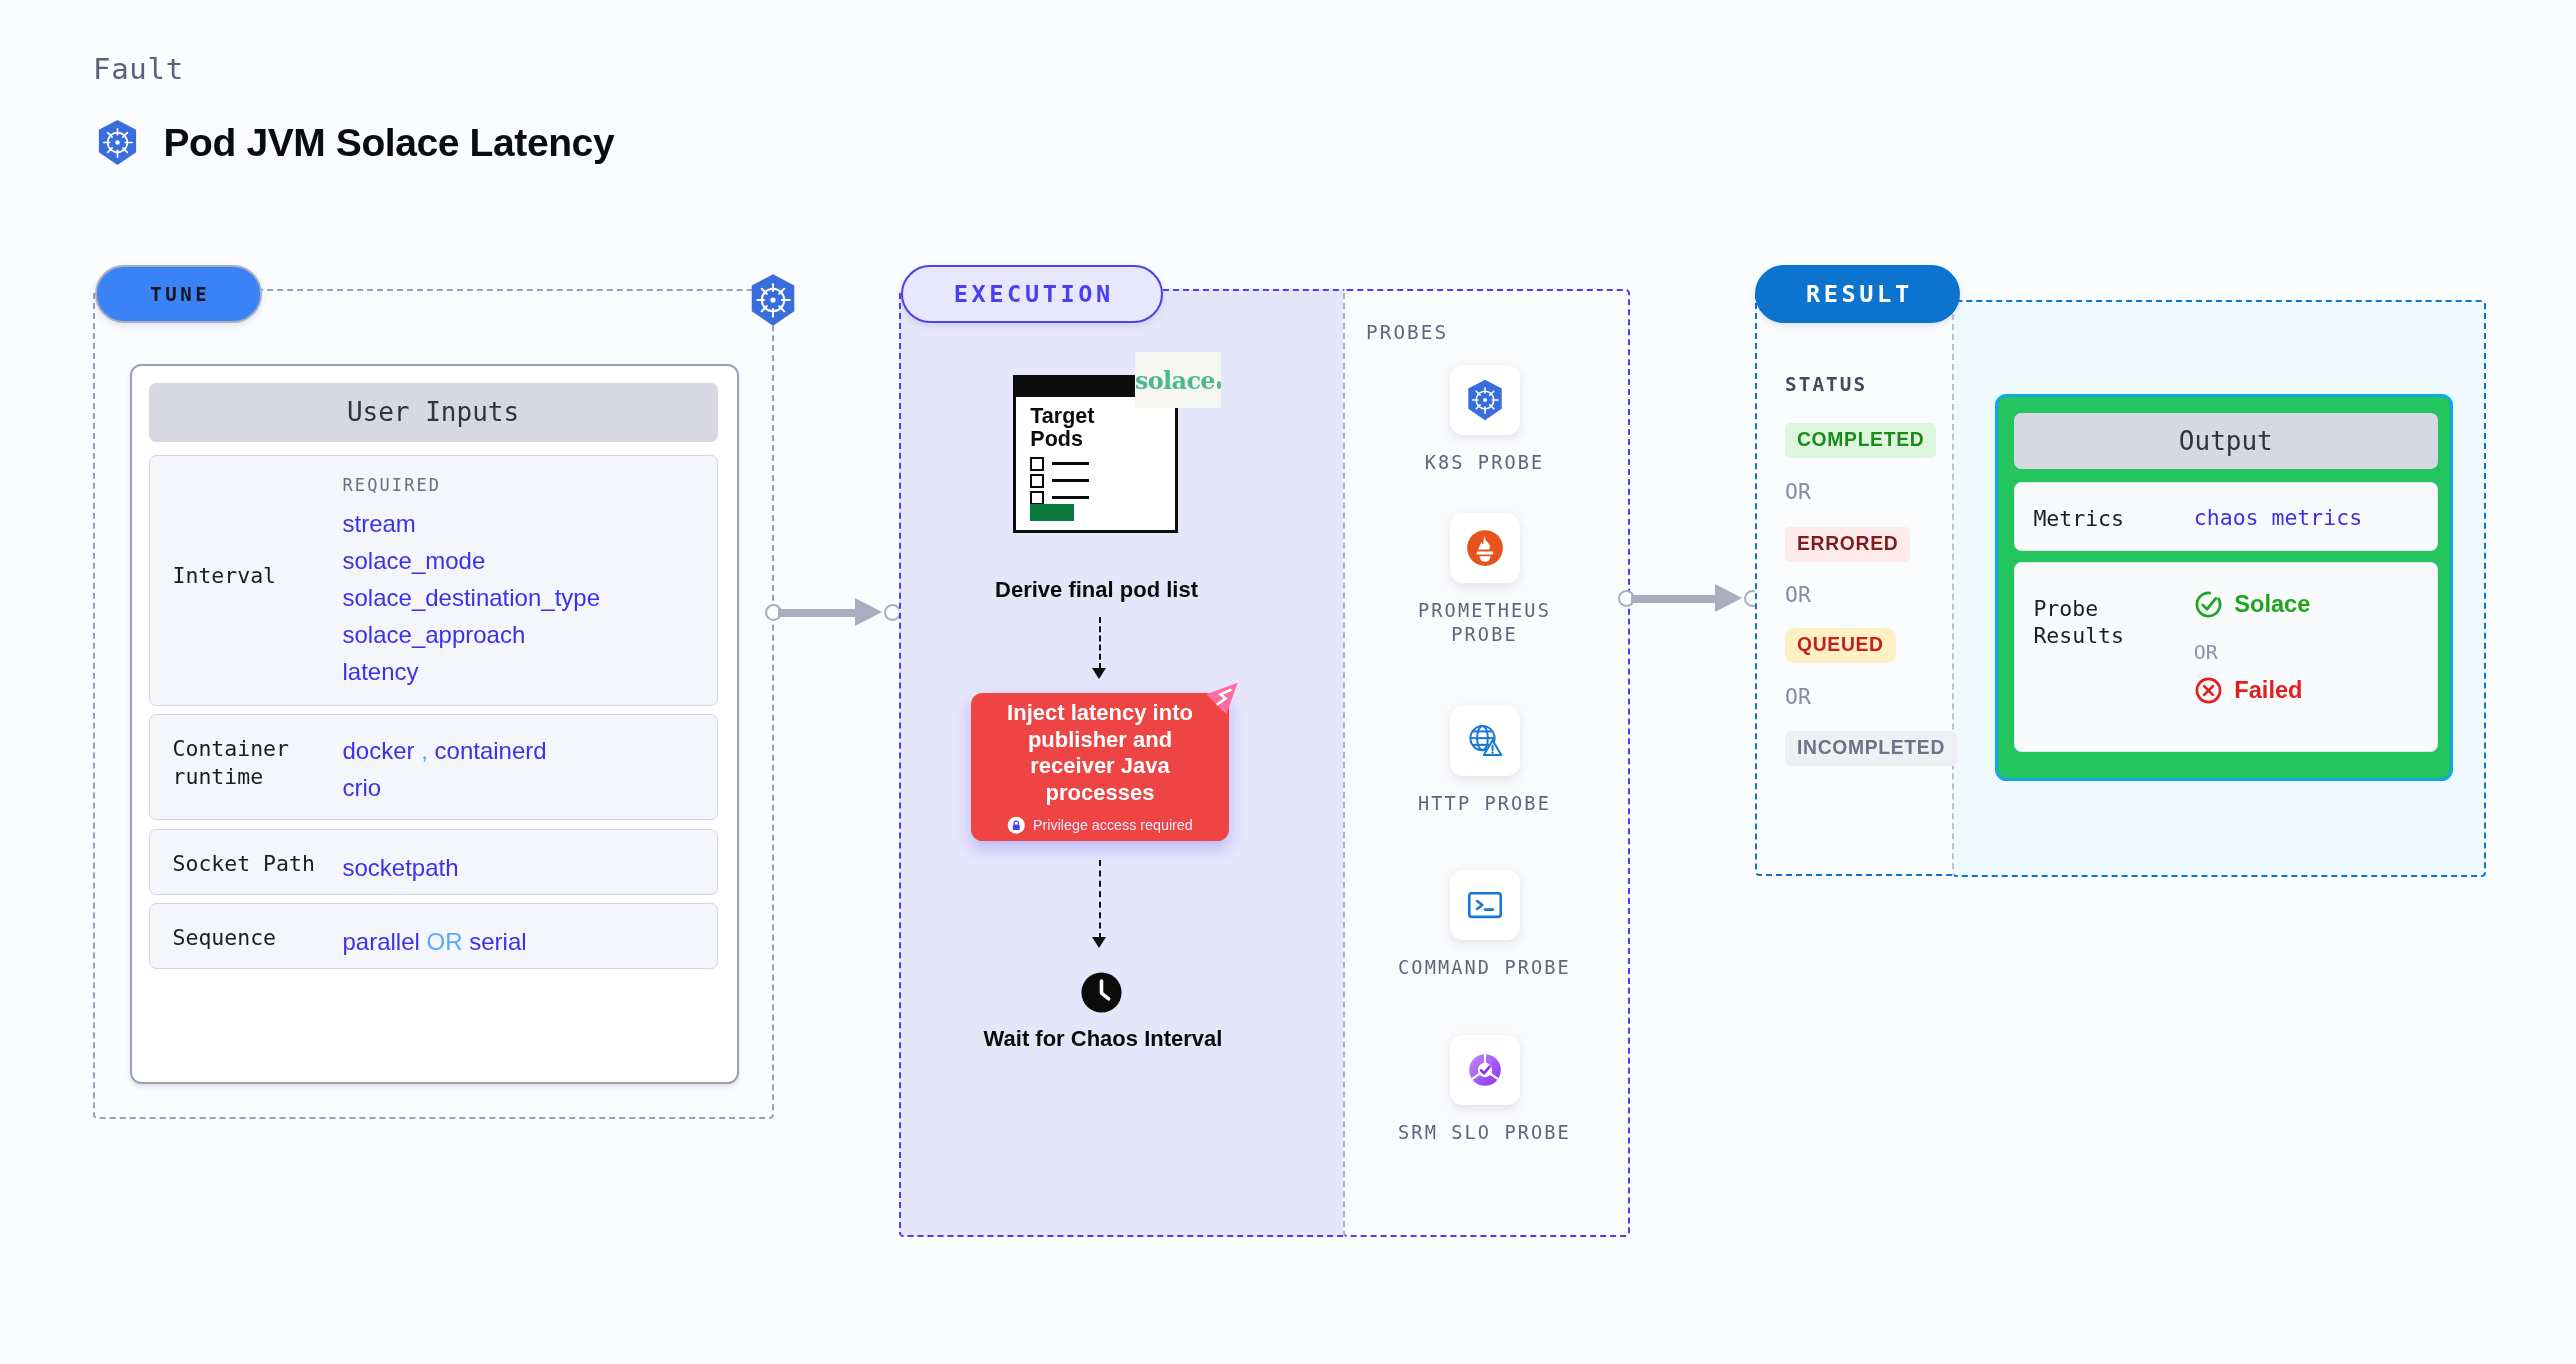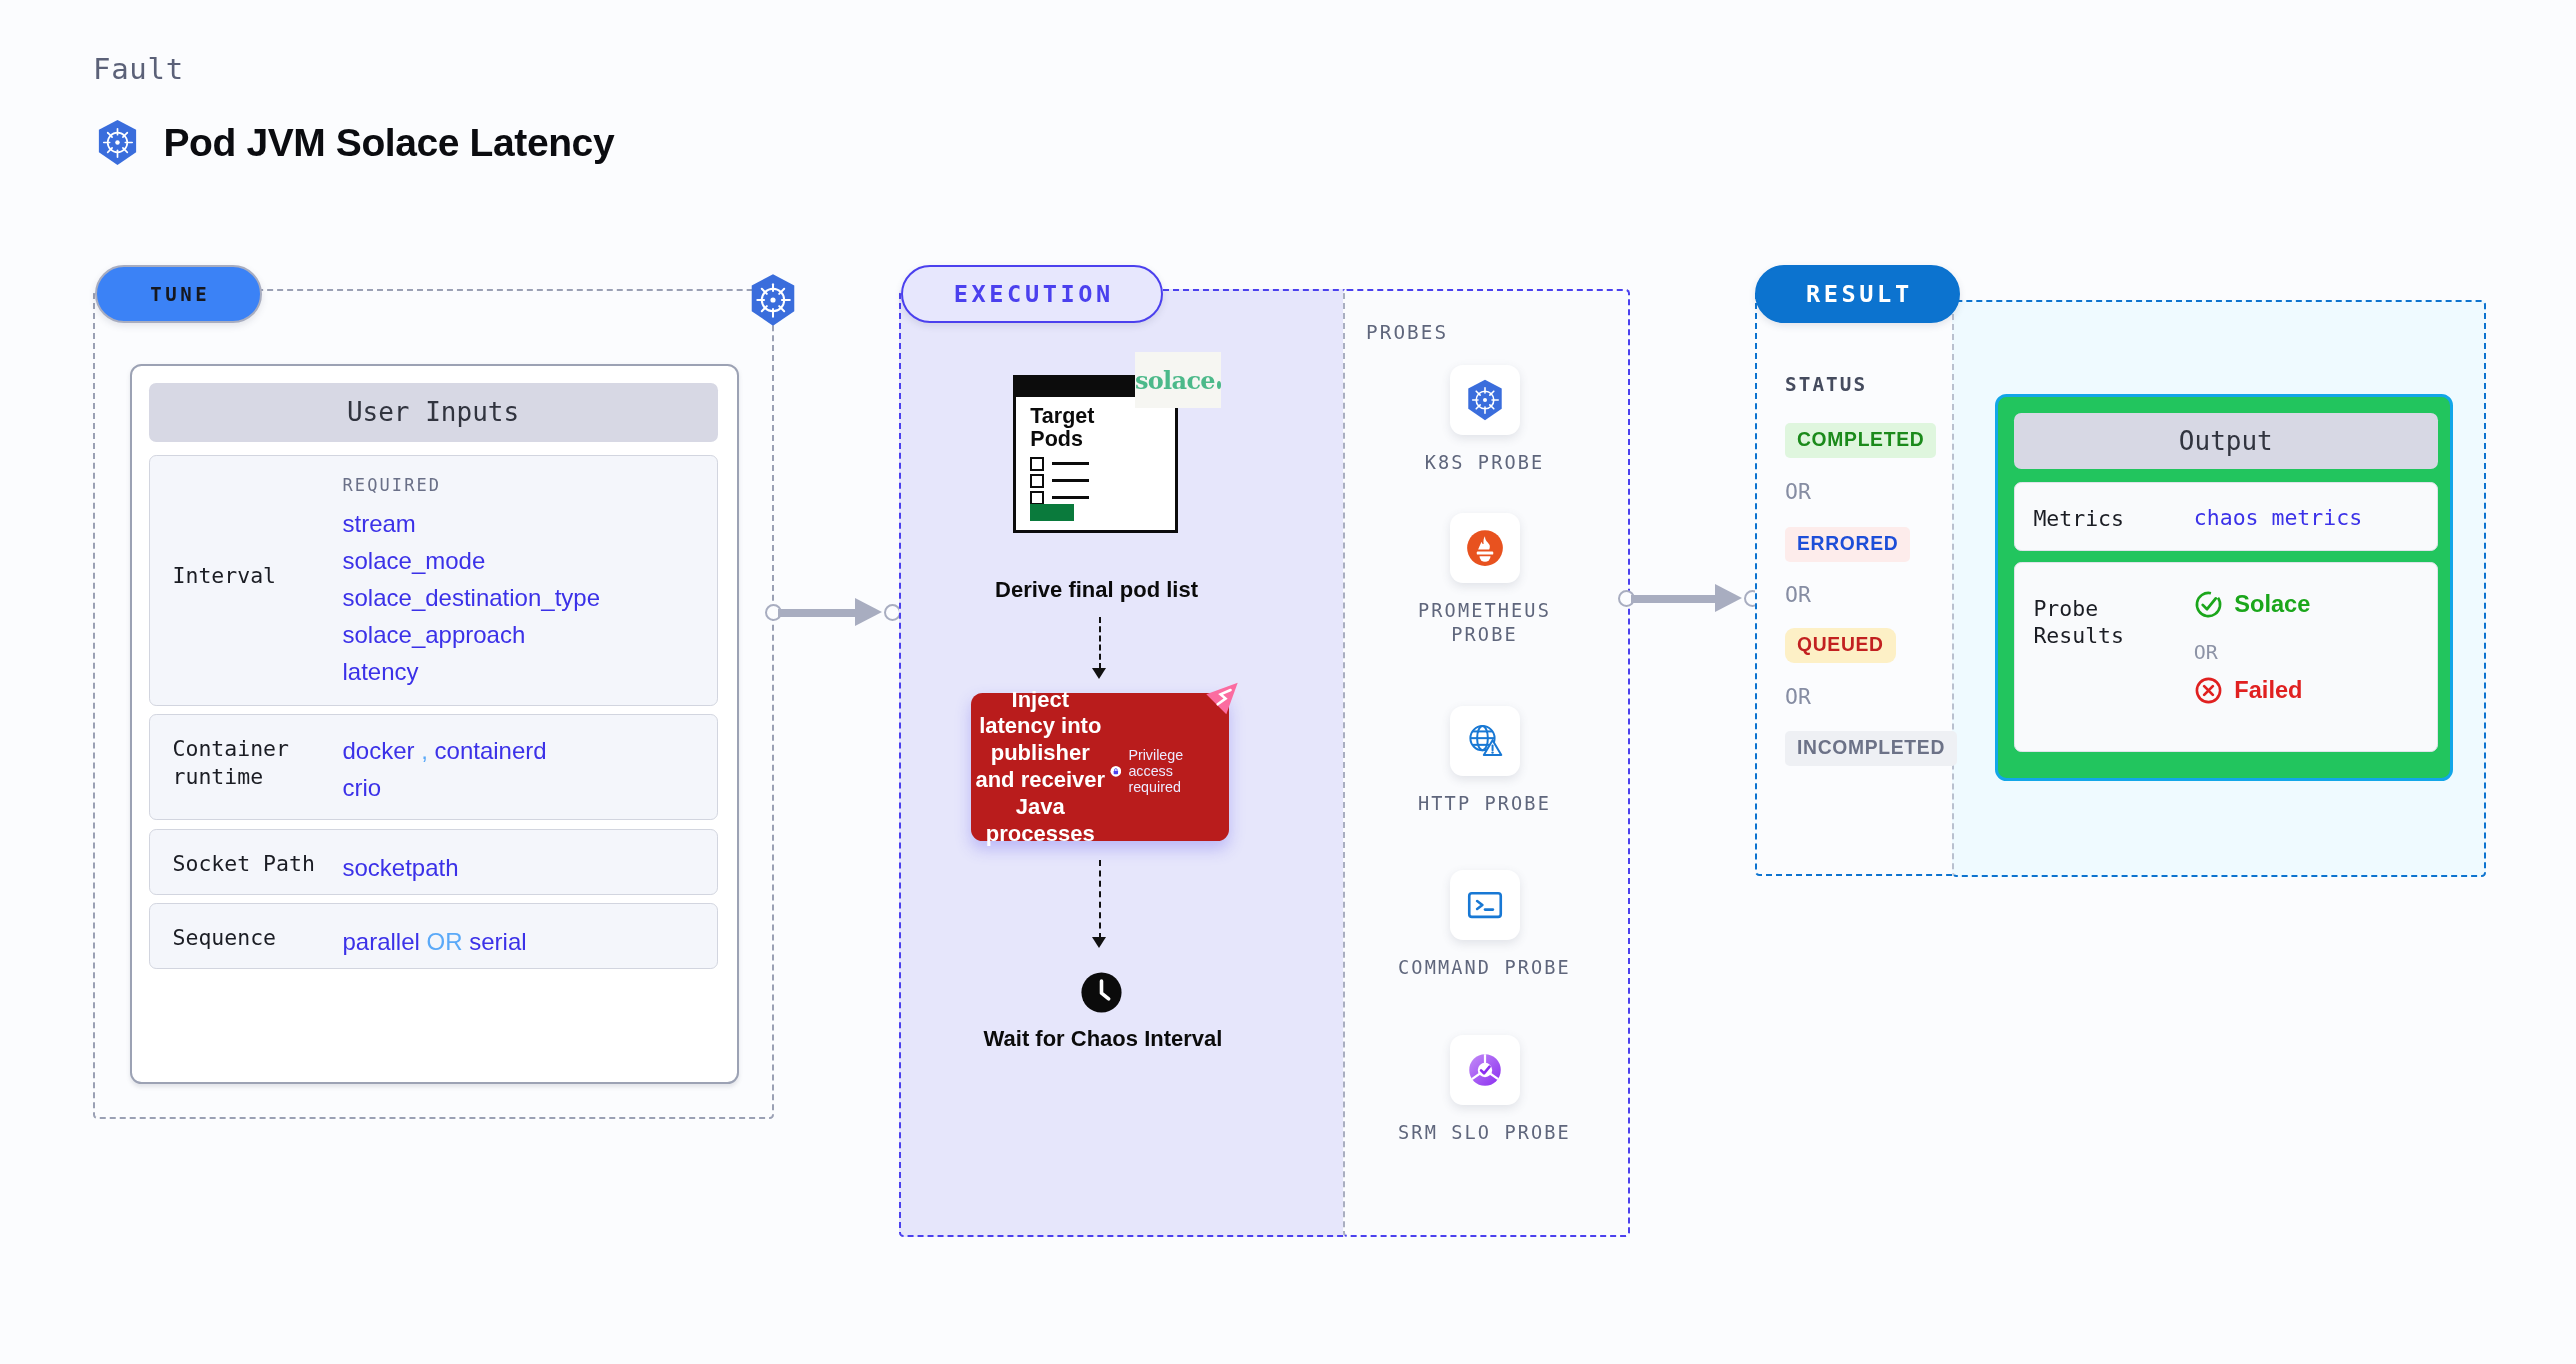--- a/index.html
+++ b/index.html
@@ -171,23 +171,23 @@
   .vconn { position: absolute; width: 2.1px; background: transparent;
            border-left: 2.1px dashed #111; }
   .arrowhead {
     position: absolute; width: 0; height: 0;
     border-left: 7.9px solid transparent; border-right: 7.9px solid transparent;
     border-top: 11.5px solid #111;
   }
 
   #inject-box {
     left: 971px; top: 693px; width: 258px; height: 148px;
-    background: #b91c1c; border-radius: 11.5px;
+    background: #ef4444; border-radius: 11.5px;
     box-shadow: 0 7.2px 15.8px rgba(75,64,238,0.28);
-    display: flex; flex-direction: row; align-items: center; justify-content: center;
+    display: flex; flex-direction: column; align-items: center; justify-content: center;
     overflow: visible;
   }
   #inject-text {
     font-family: "Liberation Sans", sans-serif;
     font-weight: 700; font-size: 22px; color: #fff; text-align: center;
     line-height: 1.22; width: 215px;
   }
   #inject-priv {
     display: flex; align-items: center; gap: 7.2px; margin-top: 8.6px;
   }
@@ -529,21 +529,21 @@
 </div>
 
 <div class="region" id="result-region"></div>
 <div class="region" id="output-region"></div>
 <div class="pill" id="result-pill">RESULT</div>
 
 <div class="abs" id="status-title">STATUS</div>
 
 <div class="status-badge" style="top:423px; background:#dff6de; color:#1b8a1b;">COMPLETED</div>
 <div class="or-text" style="top:479px;">OR</div>
-<div class="status-badge" style="top:527px; background:#fdeceb; color:#1d4ed8;">ERRORED</div>
+<div class="status-badge" style="top:527px; background:#fdeceb; color:#7f1d1d;">ERRORED</div>
 <div class="or-text" style="top:582px;">OR</div>
 <div class="status-badge" style="top:628px; background:#fdf0c6; color:#c22020;border-radius:9px;">QUEUED</div>
 <div class="or-text" style="top:684px;">OR</div>
 <div class="status-badge" style="top:731px; background:#eef0f4; color:#6c7287;">INCOMPLETED</div>
 
 <div class="abs" id="output-card">
   <div id="output-header">Output</div>
 
   <div class="out-block" id="out-metrics">
     <div class="out-key" style="top:21.5px;">Metrics</div>

